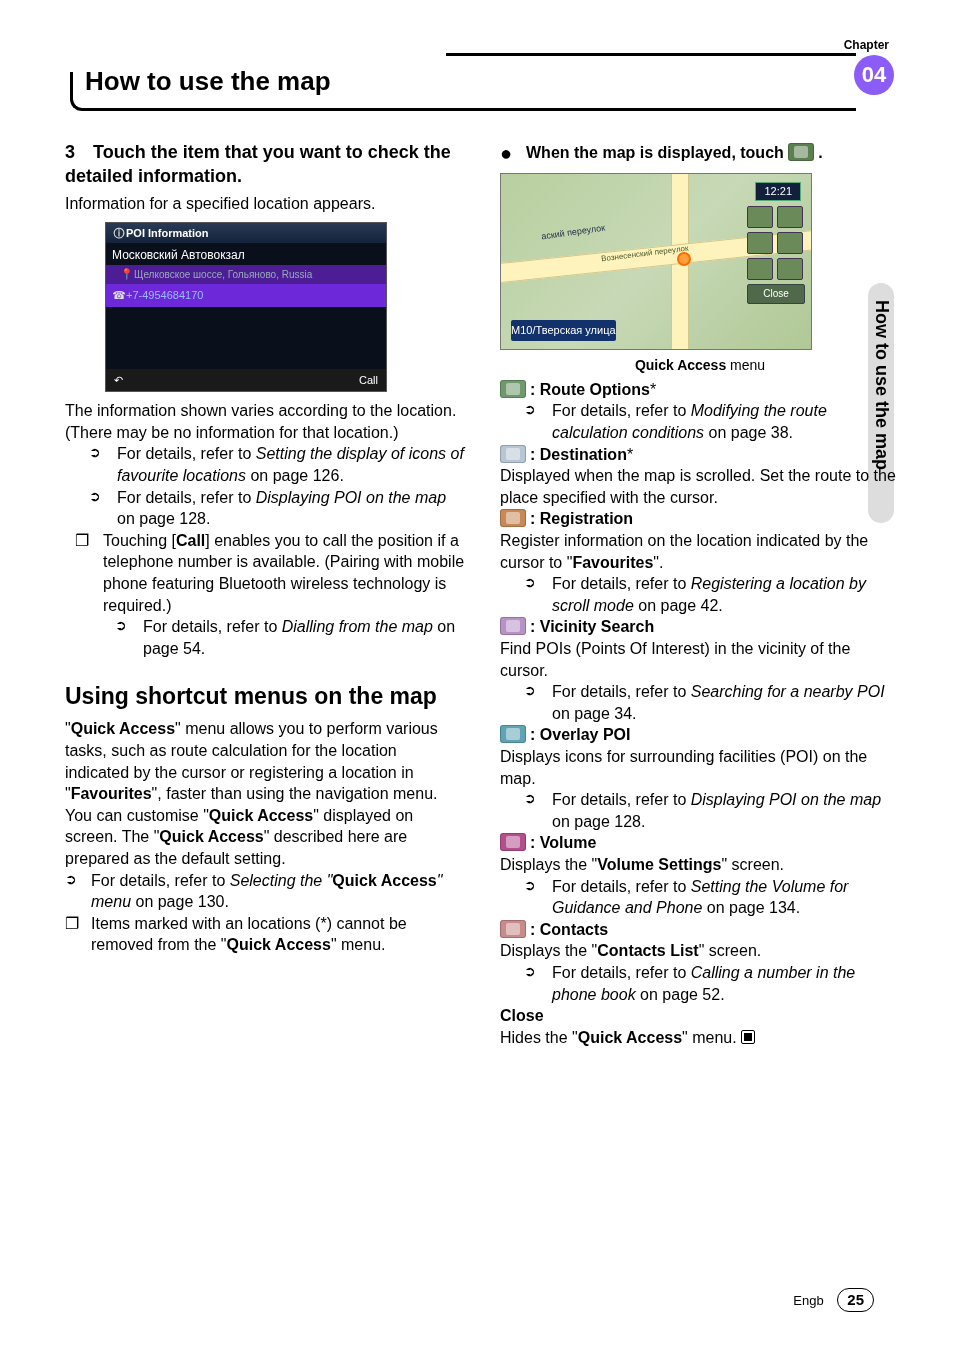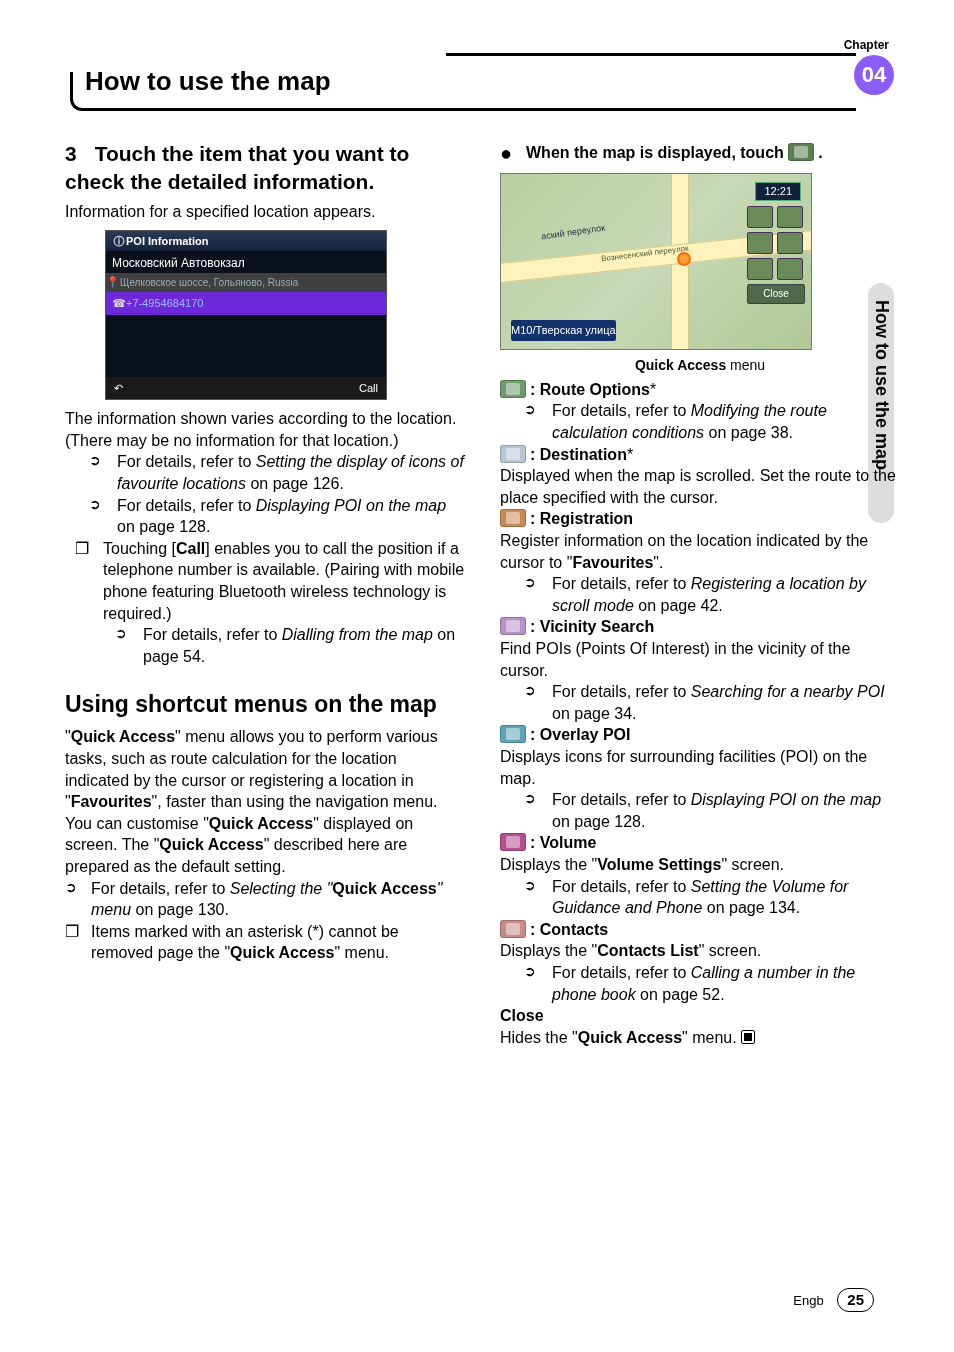--- a/index.html
+++ b/index.html
@@ -78,21 +78,21 @@
   }
   .col {
     position: absolute;
     top: 140px;
     width: 400px;
     font-size: 16px;
     line-height: 1.35;
   }
   .col-left { left: 65px; }
   .col-right { left: 500px; }
-  .step-head { font-weight: bold; font-size: 21px; margin-bottom: 4px;}
+  .step-head { font-weight: bold; font-size: 18px; margin-bottom: 4px;}
   .step-head .num { margin-right: 18px; }
   .h2 { font-weight: bold; font-size: 23px; margin: 22px 0 6px 0; }
   .bullet-row { display: flex; }
   .bullet-row .arrow { width: 28px; flex-shrink: 0; margin-left: 24px; font-size: 14px;}
   .bullet-row .box { width: 28px; flex-shrink: 0; margin-left: 10px;}
   .bullet-row .txt { flex: 1; }
   .bullet-row-top { display: flex; }
   .bullet-row-top .arrow { width: 26px; flex-shrink: 0; font-size: 14px;}
   .bullet-row-top .box { width: 26px; flex-shrink: 0;}
   .bullet-row-top .txt { flex: 1; }
@@ -100,21 +100,21 @@
   b { font-weight: bold; }
 
   
   .poi-shot {
     width: 280px; height: 168px; margin: 8px 0 8px 40px;
     background:#0a0f1c; border:1px solid #555; position:relative; color:#fff;
     font-size:11px;
   }
   .poi-title { background:linear-gradient(#2a3a55,#14233b); height:20px; line-height:20px; padding-left:6px; font-weight:bold;}
   .poi-name { padding:4px 6px 2px 6px; font-size:12px;}
-  .poi-addr { padding:2px 0; background:#404040; font-size:10px; color:#9ab;}
+  .poi-addr { padding:2px 14px; background:#4c1d95; font-size:10px; color:#9ab;}
   .poi-phone { padding:4px 6px; background:#6d28d9; font-size:11px; color:#9bf;}
   .poi-bottom { position:absolute; bottom:0; left:0; right:0; height:22px; background:#1a1a1a; display:flex; justify-content:space-between; align-items:center; padding:0 8px;}
   .poi-icon { font-size:11px; color:#ddd; display:inline-flex; width:14px; justify-content:center;}
 
   
   .map-shot {
     width: 310px; height: 175px; margin: 6px 0 2px 0;
     background: linear-gradient(135deg,#b8cf9f 0%, #c7d9b6 50%, #b0c896 100%);
     position: relative; border:1px solid #777; overflow:hidden;
   }
@@ -210,21 +210,21 @@
   <div class="h2">Using shortcut menus on the map</div>
   <div><span>"</span><b>Quick Access</b><span>" menu allows you to perform various tasks, such as route calculation for the location indicated by the cursor or registering a location in "</span><b>Favourites</b><span>", faster than using the navigation menu.</span></div>
   <div><span>You can customise "</span><b>Quick Access</b><span>" displayed on screen. The "</span><b>Quick Access</b><span>" described here are prepared as the default setting.</span></div>
 
   <div class="bullet-row-top">
       <span class="arrow">➲</span>
       <span class="txt"><span>For details, refer to </span><em class="it">Selecting the "</em><b>Quick Access</b><em class="it">" menu</em><span> on page 130.</span></span>
     </div>
   <div class="bullet-row-top">
       <span class="box">❐</span>
-      <span class="txt"><span>Items marked with an asterisk (*) cannot be removed page the "</span><b>Quick Access</b><span>" menu.</span></span>
+      <span class="txt"><span>Items marked with an locations (*) cannot be removed from the "</span><b>Quick Access</b><span>" menu.</span></span>
     </div>
 </div>
 
 <div class="col col-right">
   <div><span class="dot">●</span><b><span>When the map is displayed, touch </span></b><span class="mini-icon touch"></span><b><span>.</span></b></div>
 
   <div class="map-shot">
     <div class="road2"></div>
       <div class="road1"></div>
     <div class="cursor"></div>

